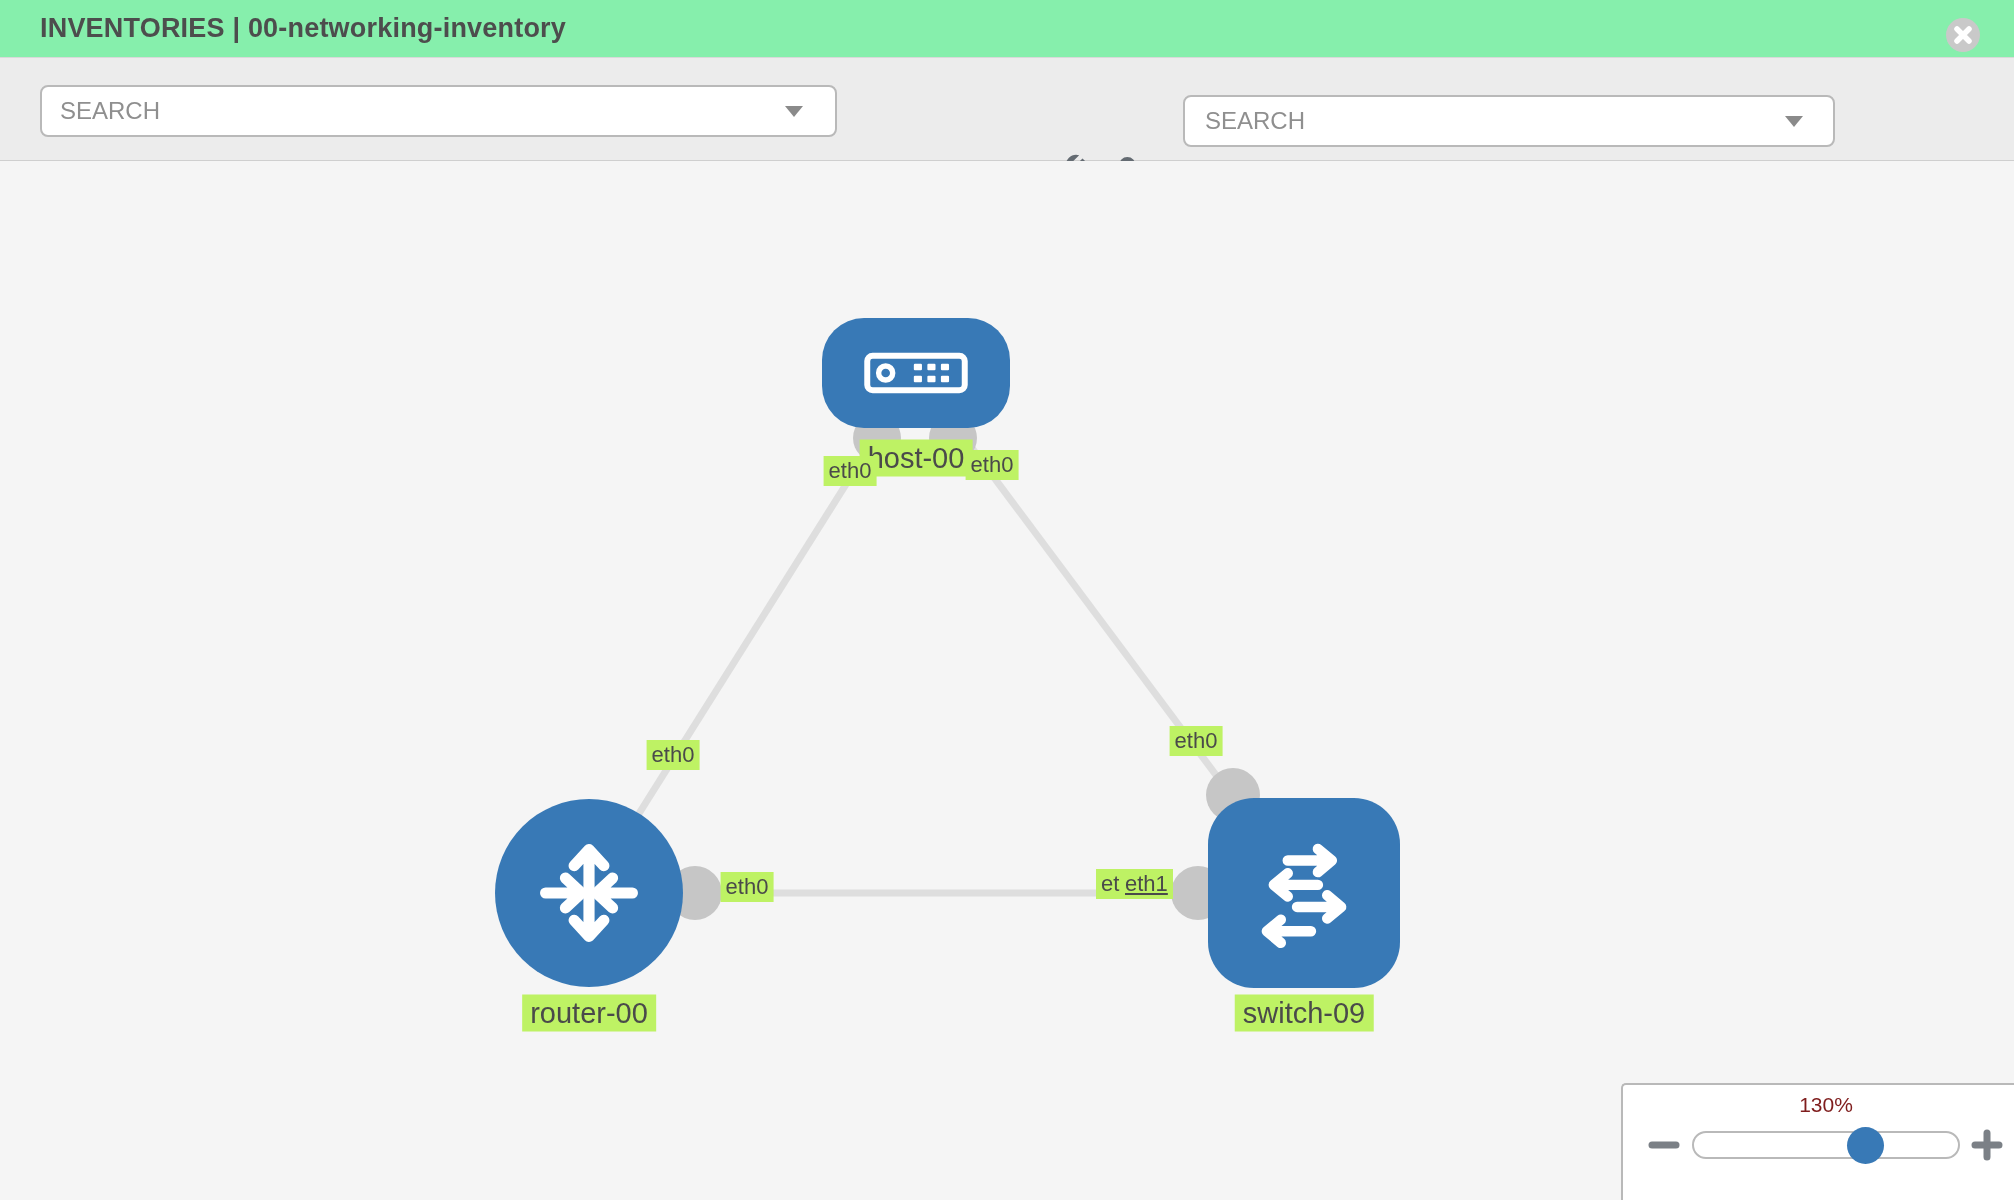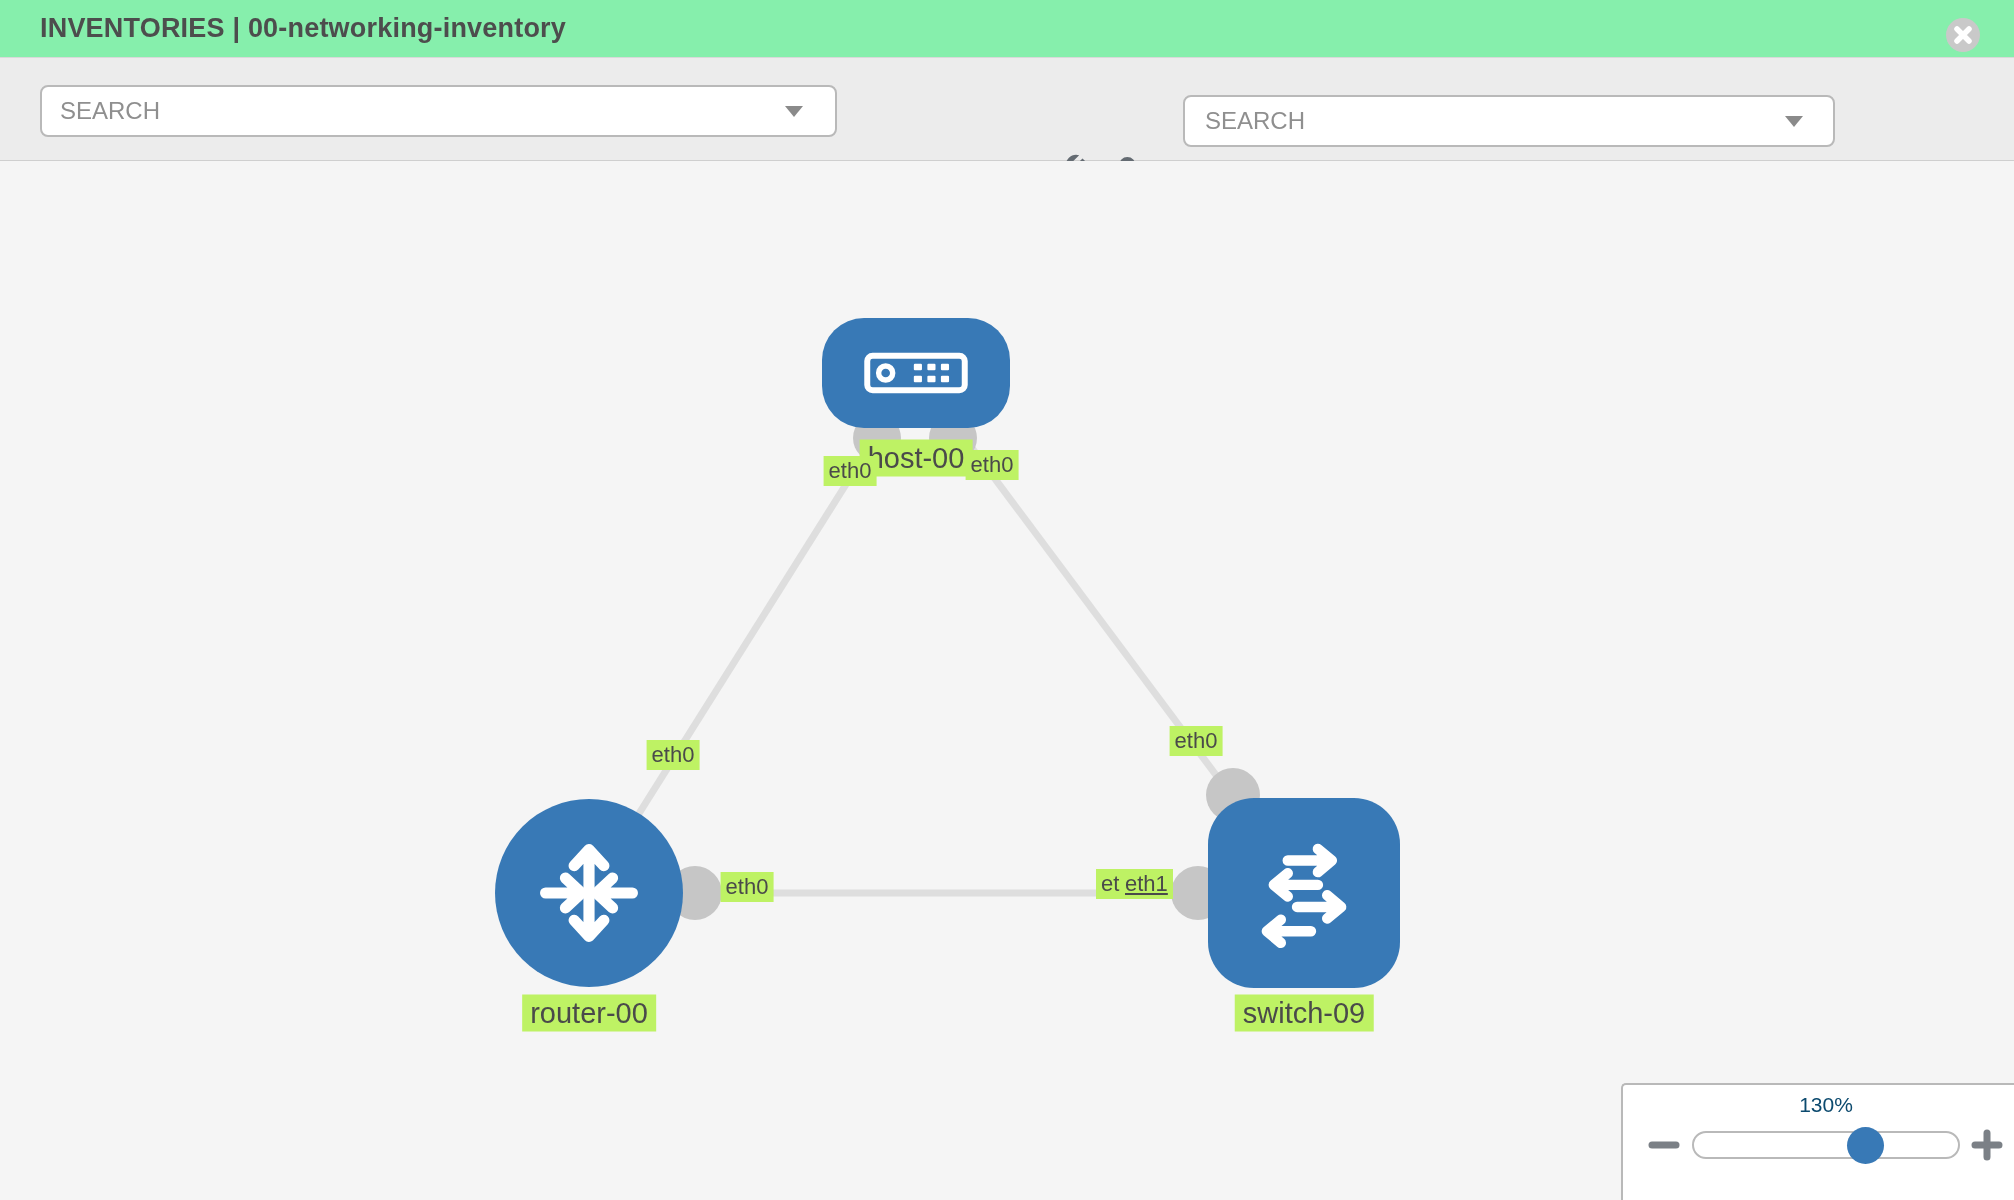--- a/index.html
+++ b/index.html
@@ -38,21 +38,21 @@
   .node-switch{left:1208px;top:637px;width:192px;height:190px;border-radius:46px;}
   .chip{position:absolute;background:#bef264;color:#4a4a4a;white-space:nowrap;transform:translate(-50%,-50%);}
   .node-chip{font-size:29px;padding:2px 8px;}
   .if-chip{font-size:22px;padding:2px 5px;}
   .if-chip.left-anchored{transform:translate(0,-50%);}
 
   
   .zoom-panel{position:absolute;left:1621px;top:922px;width:400px;height:130px;background:#fff;
     border:2px solid #b9b9b9;border-right:0;border-bottom:0;border-top-left-radius:5px;box-sizing:border-box;}
   .zoom-label{position:absolute;left:69px;top:8px;width:268px;text-align:center;
-    font-size:21px;color:#0c4a6e;}
+    font-size:21px;color:#7f1d1d;}
   .zoom-track{position:absolute;left:69px;top:46px;width:268px;height:28px;border:2px solid #b9b9b9;
     border-radius:15px;background:#fff;box-sizing:border-box;cursor:pointer;}
   .zoom-thumb{position:absolute;left:224px;top:42px;width:37px;height:37px;border-radius:50%;
     background:#3879b6;cursor:pointer;}
   .zoom-minus,.zoom-plus{position:absolute;border:0;background:transparent;padding:0;cursor:pointer;width:36px;height:36px;}
   .zoom-minus{left:23px;top:42px;}
   .zoom-plus{left:346px;top:42px;}
 </style>
 </head>
 <body>

